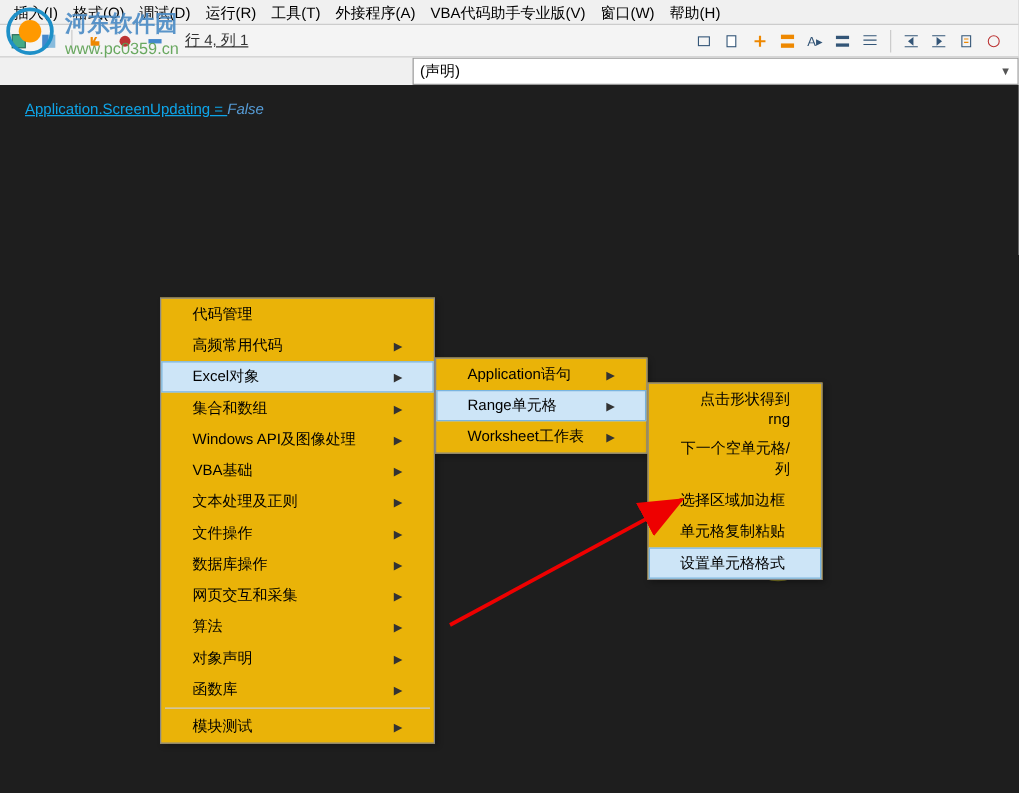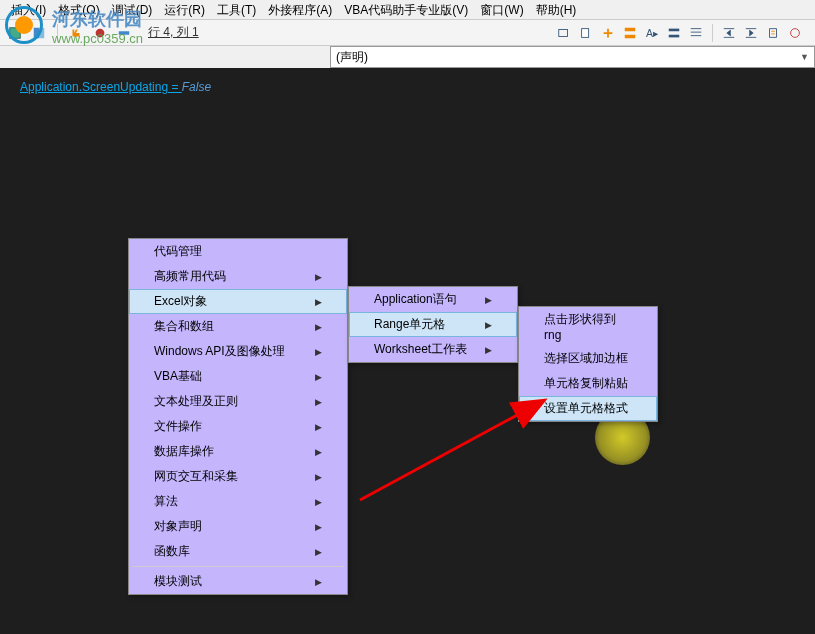--- a/index.html
+++ b/index.html
@@ -27,21 +27,21 @@
     .dropdown-bar { height: 22px; background: #f0f0f0; display: flex; }
     .dd-left { width: 328px; border: 1px solid #999; background: #fff; display: flex; align-items: center; padding: 0 5px; justify-content: space-between; margin-top: 35px; }
     .dd-right { flex: 1; border: 1px solid #999; background: #fff; display: flex; align-items: center; padding: 0 5px; justify-content: space-between; margin-left: 2px; gap: 40px; }
     .dd-arrow { font-size: 9px; color: #555; }
     
     .editor { background: #1e1e1e; height: calc(100% - 68px); padding: 12px 20px; font-family: Consolas, monospace; font-size: 14px; color: #d4d4d4; position: relative; }
     .code-line { margin-bottom: 2px; white-space: pre; }
     .keyword { color: #569cd6; font-style: italic; }
     .normal { color: #0ea5e9; text-decoration: underline; }
     
-    .context-menu { position: absolute; background: #c4b5fd; border: 1px solid #888; box-shadow: 2px 2px 5px rgba(0,0,0,0.3); z-index: 100; }
+    .context-menu { position: absolute; background: #eab308; border: 1px solid #888; box-shadow: 2px 2px 5px rgba(0,0,0,0.3); z-index: 100; text-align: right; }
     .menu1 { top: 238px; left: 128px; width: 220px; }
     .menu2 { top: 286px; left: 348px; width: 170px; }
     .menu3 { top: 306px; left: 518px; width: 140px; }
     .context-menu-item { padding: 4px 25px 4px 25px; position: relative; cursor: pointer; display: flex; align-items: center; justify-content: space-between; }
     .context-menu-item.highlighted { background: #cde5f7; border: 1px solid #7ab5e0; padding: 3px 24px 3px 24px; }
     .context-menu-sep { height: 1px; background: #ccc; margin: 2px 3px; }
     .submenu-arrow { font-size: 9px; color: #333; }
     
     .highlight-circle { position: absolute; width: 55px; height: 55px; background: radial-gradient(circle, rgba(230,220,40,0.9) 0%, rgba(230,220,40,0.6) 60%, rgba(230,220,40,0) 100%); border-radius: 50%; top: 410px; left: 595px; z-index: 90; pointer-events: none; }
     
@@ -259,20 +259,23 @@
       <span>Worksheet工作表</span>
       <span class="submenu-arrow">▶</span>
     </div>
 </div>
 
 <div class="context-menu menu3">
   <div class="context-menu-item">
       <span>点击形状得到rng</span>
     </div>
   <div class="context-menu-item">
+      <span>下一个空单元格/列</span>
+    </div>
+  <div class="context-menu-item">
       <span>选择区域加边框</span>
     </div>
   <div class="context-menu-item">
       <span>单元格复制粘贴</span>
     </div>
   <div class="context-menu-item highlighted">
       <span>设置单元格格式</span>
     </div>
 </div>
 

